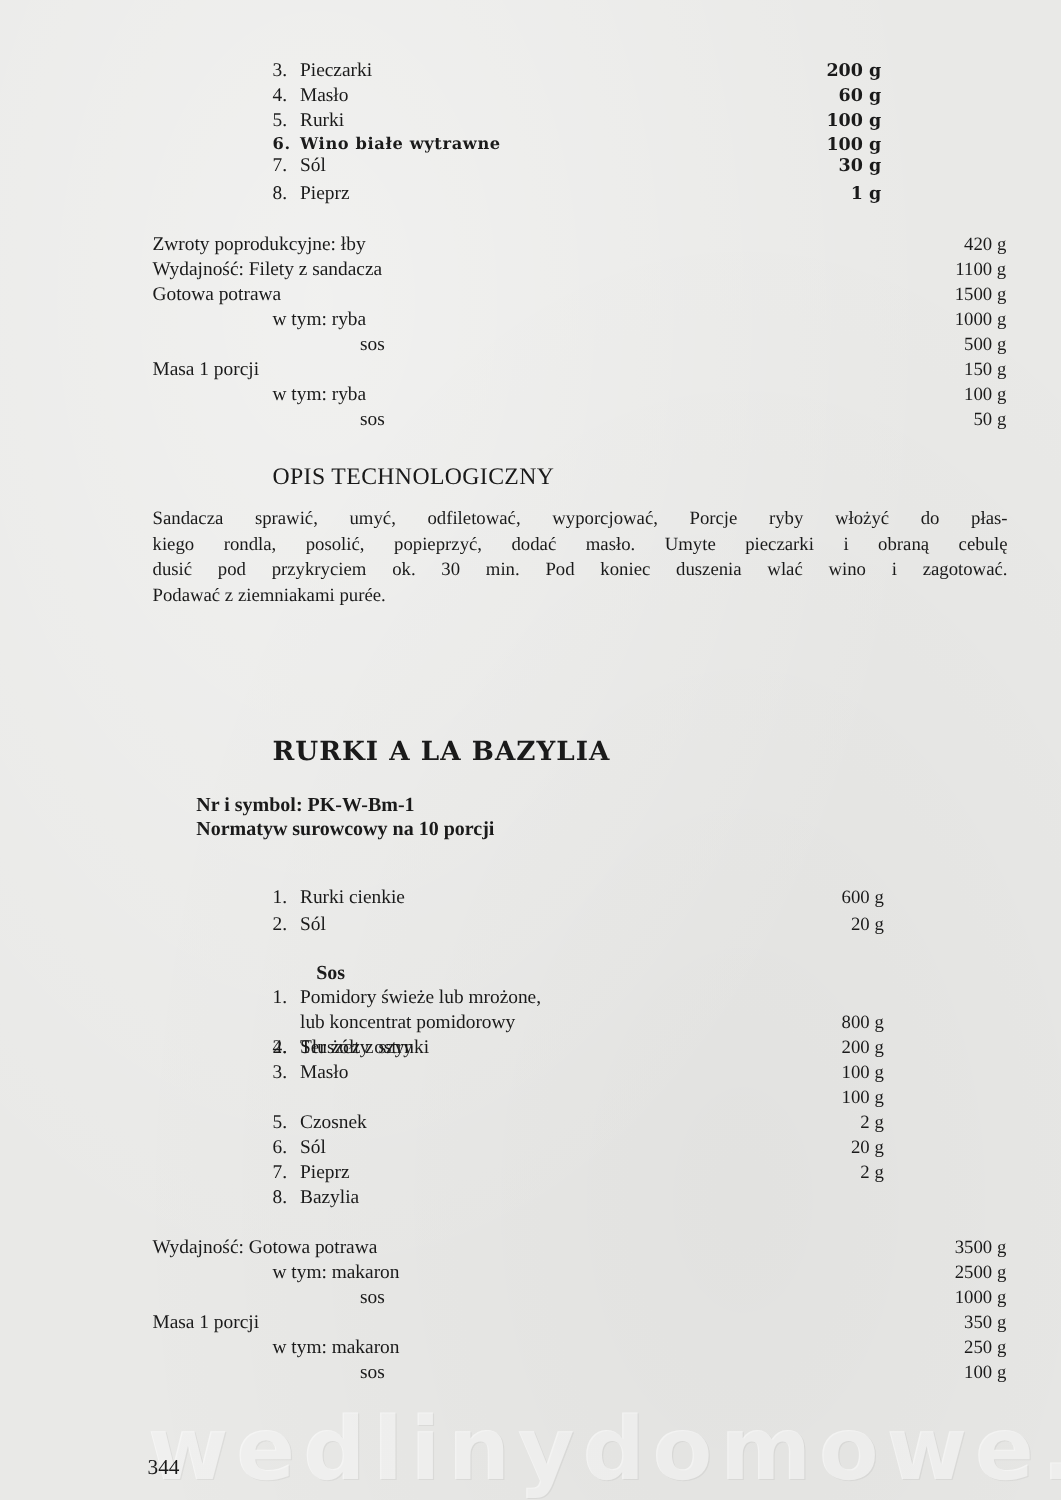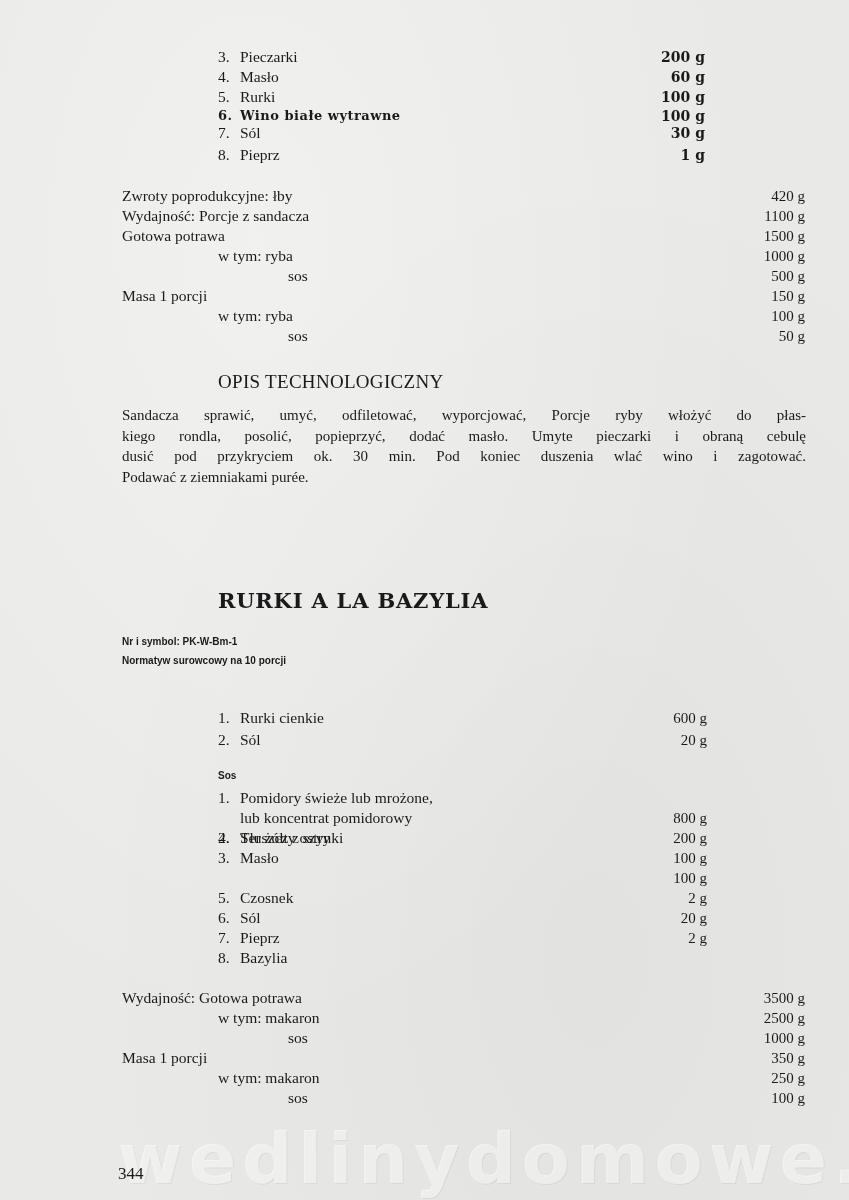--- a/index.html
+++ b/index.html
@@ -12,21 +12,21 @@
       font-family: "Liberation Serif", "DejaVu Serif", serif;
       color: #1a1a1a;
     }
     .line { position: absolute; font-size: 15.5px; line-height: 20px; white-space: nowrap; }
     .qty { position: absolute; font-size: 14px; line-height: 20px; white-space: nowrap; text-align: right; font-weight: bold; font-family: "DejaVu Serif", serif; }
     .qty.light { font-weight: normal; font-family: "Liberation Serif", serif; font-size: 15px; }
     .num { display: inline-block; width: 22px; }
     .bold-item { font-weight: bold; font-family: "DejaVu Serif", serif; font-size: 13px; letter-spacing: 0.5px; }
     .heading { position: absolute; font-size: 19px; letter-spacing: 0.3px; }
     .title { position: absolute; font-size: 21px; font-weight: bold; font-family: "DejaVu Serif", serif; letter-spacing: 0.8px; }
-    .meta { position: absolute; font-size: 10px; font-weight: bold; font-family: Liberation Sans, sans-serif; white-space: nowrap; }
+    .meta { position: absolute; font-size: 16px; font-weight: bold; font-family: Liberation Serif, serif; white-space: nowrap; margin-left: 35px; }
     .para { position: absolute; left: 122px; width: 684px; font-size: 15px; line-height: 20.5px; text-align: justify; }
     .para span { display: block; text-align-last: justify; }
     .para span.last { text-align-last: left; }
     .watermark { position: absolute; left: 118px; top: 1118px; font-family: "DejaVu Sans", sans-serif; font-weight: bold; font-size: 70px; color: rgba(255,255,255,0.55); letter-spacing: 6px; text-shadow: 1px 1px 0 rgba(0,0,0,0.05); }
     .pagenum { position: absolute; left: 118px; top: 1164px; font-size: 17px; }
   </style>
 </head>
 <body>
 
 <div>
@@ -42,21 +42,21 @@
       <div class="qty" style="right:144px; top:106px;">100 g</div>
       <div class="line" style="left:218px; top:123px;"><span class="num">7.</span><span>Sól</span></div>
       <div class="qty" style="right:144px; top:123px;">30 g</div>
       <div class="line" style="left:218px; top:145px;"><span class="num">8.</span><span>Pieprz</span></div>
       <div class="qty" style="right:144px; top:145px;">1 g</div>
     </div>
 
   <div id="yield1">
       <div class="line" style="left:122px; top:186px;">Zwroty poprodukcyjne: łby</div>
       <div class="qty light" style="right:44px; top:186px;">420 g</div>
-      <div class="line" style="left:122px; top:206px;">Wydajność: Porcje z sandacza</div>
+      <div class="line" style="left:122px; top:206px;">Wydajność: Filety z sandacza</div>
       <div class="qty light" style="right:44px; top:206px;">1100 g</div>
       <div class="line" style="left:122px; top:226px;">Gotowa potrawa</div>
       <div class="qty light" style="right:44px; top:226px;font-family:Liberation Serif, serif;">1500 g</div>
       <div class="line" style="left:218px; top:246px;">w tym:  ryba</div>
       <div class="qty light" style="right:44px; top:246px;">1000 g</div>
       <div class="line" style="left:288px; top:266px;">sos</div>
       <div class="qty light" style="right:44px; top:266px;">500 g</div>
       <div class="line" style="left:122px; top:286px;">Masa 1 porcji</div>
       <div class="qty light" style="right:44px; top:286px;">150 g</div>
       <div class="line" style="left:218px; top:306px;">w tym:  ryba</div>

